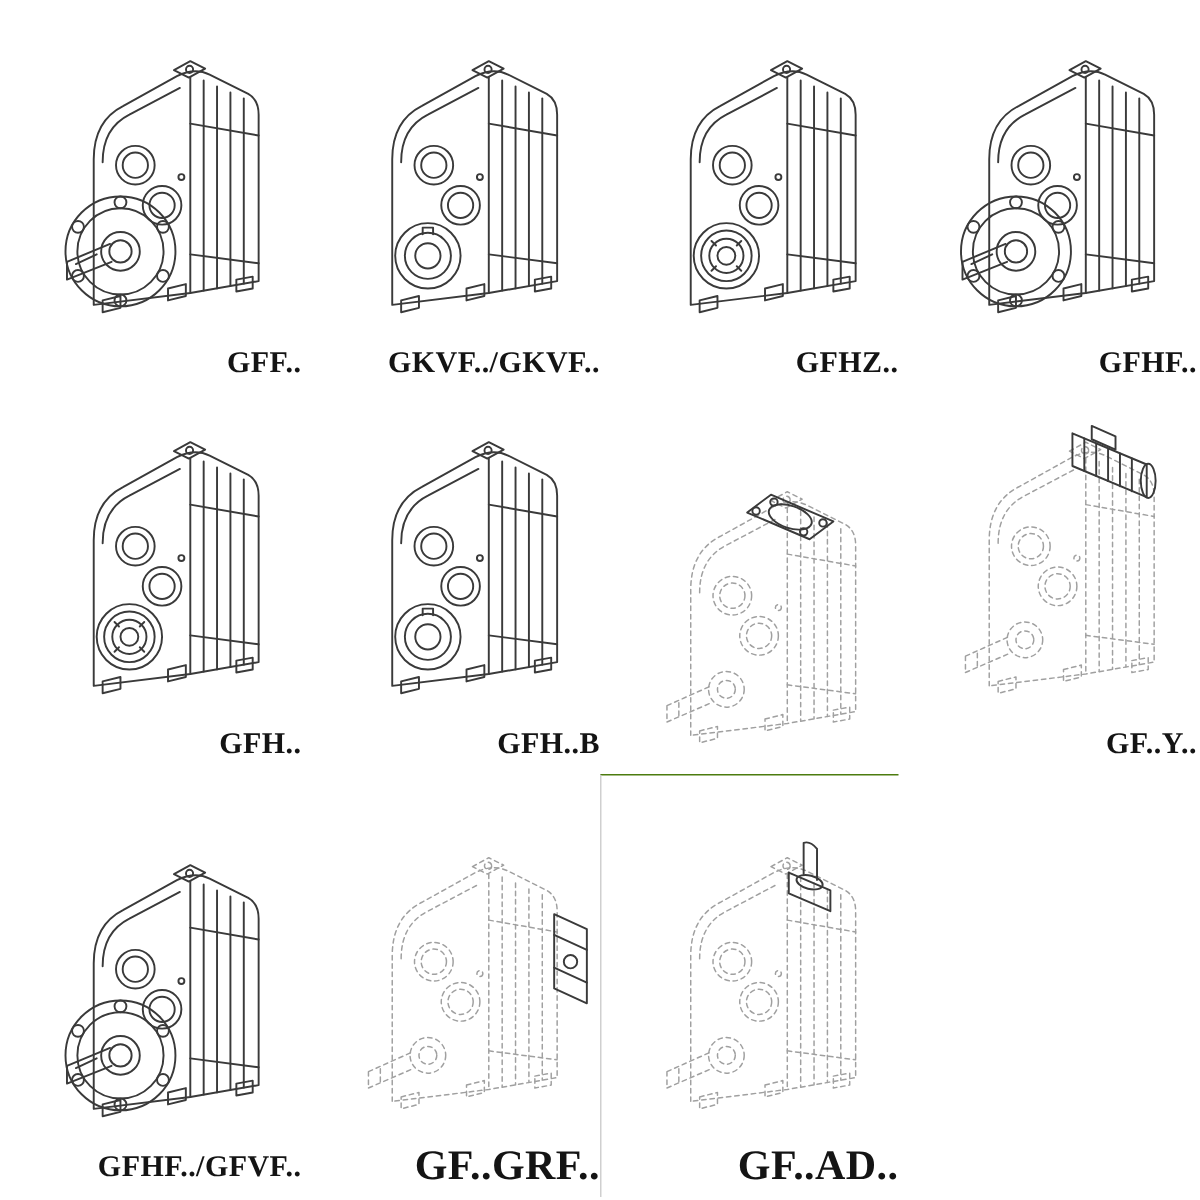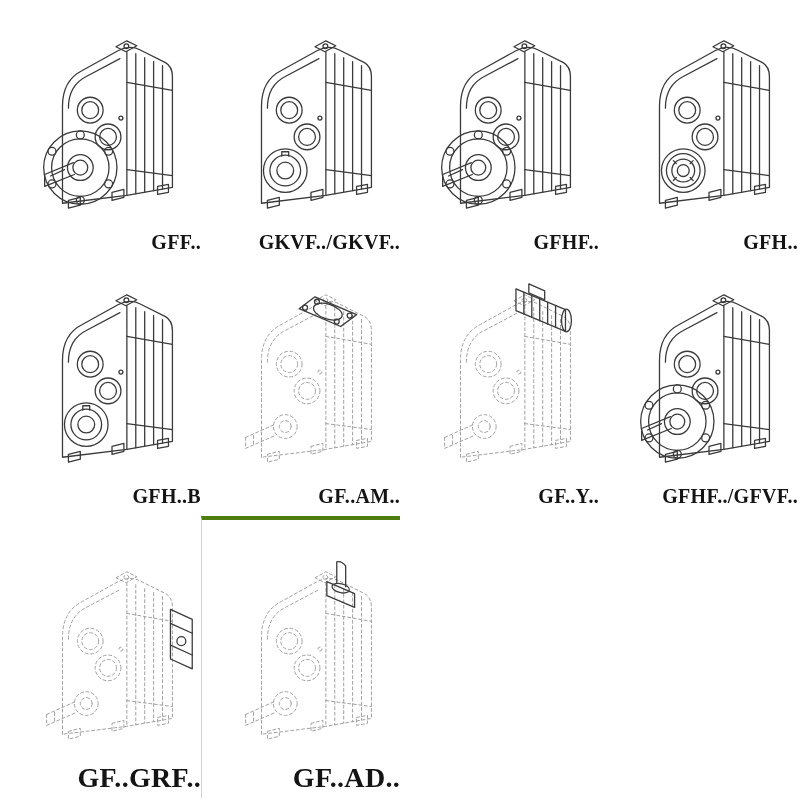--- a/index.html
+++ b/index.html
@@ -19,21 +19,21 @@
     fill:none;stroke:#3a3a3a;stroke-width:1.3;
     stroke-linejoin:round;stroke-linecap:round;
     flex:0 0 auto;
   }
   use.ghost{stroke:#a0a0a0;stroke-width:1;stroke-dasharray:3 2.6;}
   .caption{
     font-weight:bold;font-size:20px;letter-spacing:0.3px;color:#141414;
     padding:2px 0 8px;white-space:nowrap;
   }
   .cell.big .caption{font-size:28px;padding-bottom:4px;}
-  .cell.boxed{border-left:1px solid #cfcfcf;border-top:4px solid #4d7c0f;}
+  .cell.boxed{border-left:1px solid #cfcfcf;border-top:1px solid #4d7c0f;}
   .defs-holder{position:absolute;width:0;height:0;overflow:hidden;}
 </style>
 </head>
 <body>
 
 <svg class="defs-holder" aria-hidden="true">
   <defs>
     <g id="sym-body">
       <path d="M88,26 l11,-6 10,5 -11,6 z"></path>
       <circle cx="98.5" cy="25.5" r="2.4"></circle>
@@ -118,20 +118,27 @@
   </figure>
 
   <figure class="cell">
     <svg class="drawing" viewBox="0 0 170 210">
       <use href="#sym-body"></use>
         <use href="#sym-hollow"></use>
     </svg>
     <figcaption class="caption">GKVF../GKVF..</figcaption>
   </figure>
 
+  <figure class="cell">
+    <svg class="drawing" viewBox="0 0 170 210">
+      <use href="#sym-body"></use>
+        <use href="#sym-bearing"></use>
+    </svg>
+    <figcaption class="caption">GFHZ..</figcaption>
+  </figure>
 
   <figure class="cell">
     <svg class="drawing" viewBox="0 0 170 210">
       <use href="#sym-body"></use>
         <use href="#sym-flange"></use>
     </svg>
     <figcaption class="caption">GFHF..</figcaption>
   </figure>
 
   <figure class="cell">
@@ -149,21 +156,20 @@
     </svg>
     <figcaption class="caption">GFH..B</figcaption>
   </figure>
 
   <figure class="cell">
     <svg class="drawing" viewBox="0 0 170 210">
       <use href="#sym-body" class="ghost"></use>
         <use href="#sym-smallshaft" class="ghost"></use>
         <use href="#sym-topflange"></use>
     </svg>
-    <figcaption class="caption">GF..AM..</figcaption>
   </figure>
 
   <figure class="cell">
     <svg class="drawing" viewBox="0 0 170 210">
       <use href="#sym-body" class="ghost"></use>
         <use href="#sym-smallshaft" class="ghost"></use>
         <use href="#sym-motor"></use>
     </svg>
     <figcaption class="caption">GF..Y..</figcaption>
   </figure>

